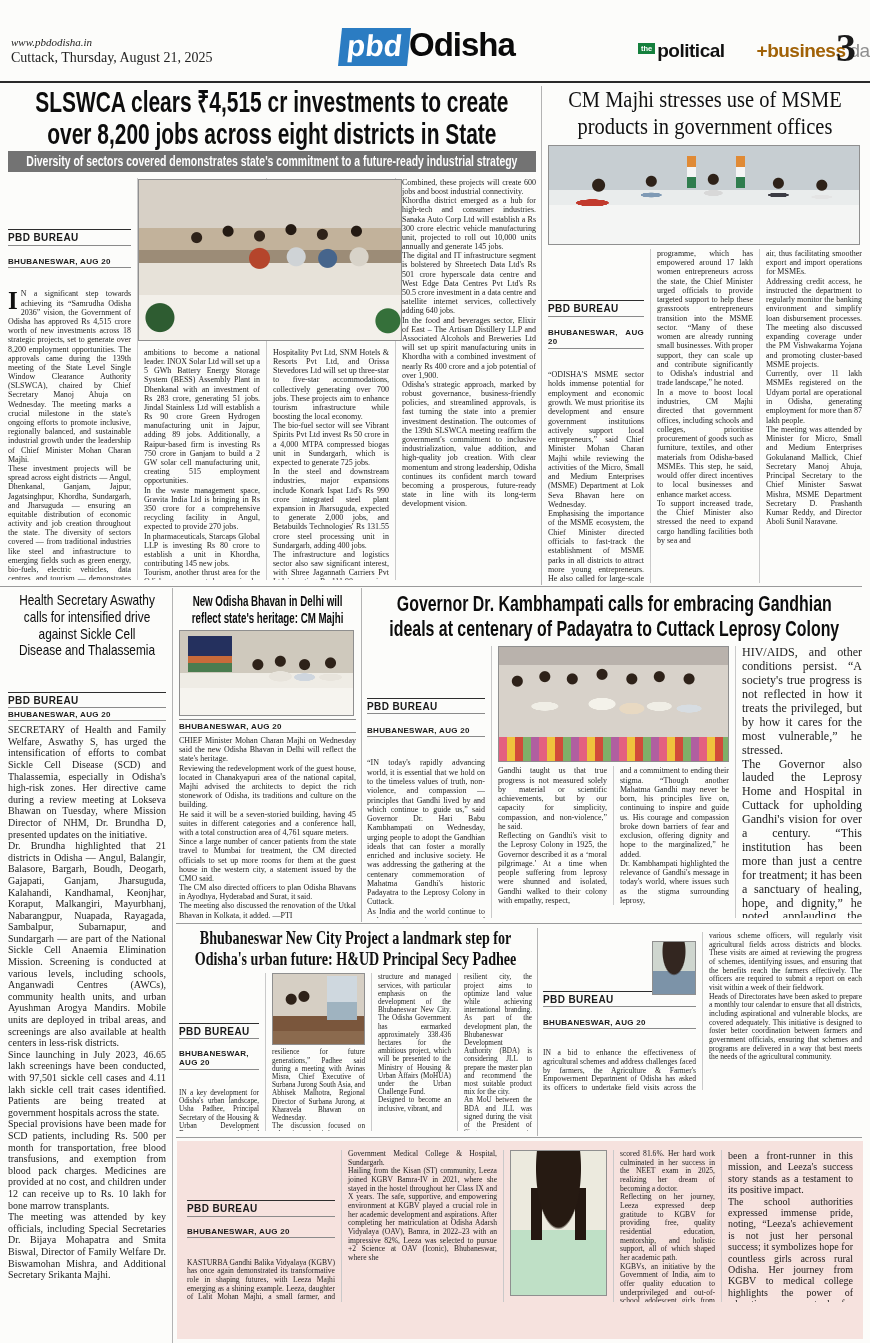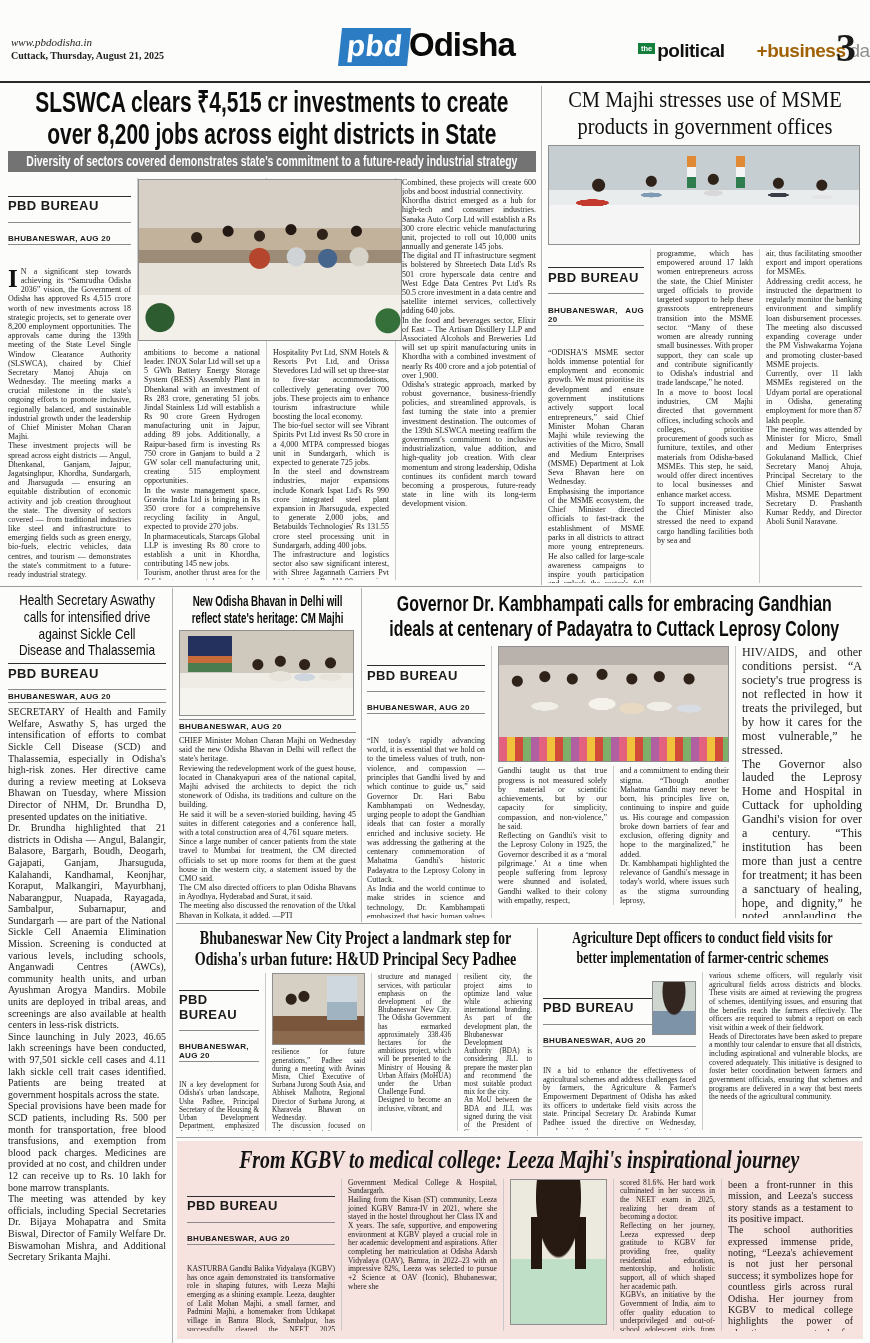--- a/index.html
+++ b/index.html
@@ -12,36 +12,36 @@
 
   .hl       { font-family:"Liberation Sans",sans-serif; font-weight:bold; color:#0d0d0d;
               text-align:center; white-space:pre-line; }
   .hl-serif { font-family:"Liberation Serif",serif; font-weight:bold; color:#101010;
               text-align:center; white-space:pre-line; }
 
   .bt { text-align:justify; white-space:pre-line; color:#1b1b1b; }
 
   .byline { font-family:"Liberation Sans",sans-serif; margin-bottom:3px; }
   .bureau-line { border-top:1.5px solid #2e2e2e; border-bottom:1px solid #8a8a8a;
-                 font-weight:bold; font-size:13px; letter-spacing:.4px; padding:2px 0 8px; }
+                 font-weight:bold; font-size:10px; letter-spacing:.4px; padding:2px 0 1px;margin-top:33px; }
   .date-line   { border-bottom:1px solid #8a8a8a; font-weight:bold; font-size:8px;
                  letter-spacing:.3px; padding:2px 0 1px; }
 
   .cols { display:flex; align-items:stretch; }
   .c    { min-width:0; }
   .c + .c { border-left:1px solid #c9c9c9; margin-left:6px; padding-left:6px; }
 
   .ph { border:1px solid #8f8f8f; }
 
   .vline { position:absolute; width:1px; background:#b3b3b3; }
   .hline { position:absolute; height:1px; background:#9a9a9a; }
 
   
   .mast-web  { font-style:italic; font-size:11px; color:#222; }
-  .mast-date { font-size:10px; color:#222; margin-top:2px;font-weight:bold; }
+  .mast-date { font-size:14px; color:#222; margin-top:2px; }
   .logo-pbd  { display:inline-block; background:#2b7cc2; color:#fff;
                font:bold 30px "Liberation Sans",sans-serif; padding:1px 7px 3px;
                transform:skewX(-6deg); }
   .logo-od   { font:bold 33px "Liberation Sans",sans-serif; color:#0a0a0a; letter-spacing:-1px; }
   .b-the   { background:#15803d; color:#fff; font:bold 7.5px "Liberation Sans",sans-serif;
              padding:1px 3px; display:inline-block; margin-right:2px; vertical-align:6px; }
   .b-pol   { font:bold 19px "Liberation Sans",sans-serif; color:#111; letter-spacing:-.5px; }
   .b-bus   { font:bold 19px "Liberation Sans",sans-serif; color:#a16207; letter-spacing:-.5px;margin-left:32px; }
   .b-daily { font:19px "Liberation Sans",sans-serif; color:#8f8f8f; letter-spacing:-.5px; }
   .pageno  { font:bold 40px "Liberation Serif",serif; color:#1a1a1a; }
@@ -299,44 +299,37 @@
     </div>
     <div class="c bt" style="flex:0 0 80px;font-size:7.2px;line-height:1.14;">structure and managed services, with particular emphasis on the development of the Bhubaneswar New City. The Odisha Government has earmarked approximately 338.436 hectares for the ambitious project, which will be presented to the Ministry of Housing &amp; Urban Affairs (MoHUA) under the Urban Challenge Fund.
 Designed to become an inclusive, vibrant, and</div>
     <div class="c bt" style="flex:1;font-size:7.2px;line-height:1.14;">resilient city, the project aims to optimize land value while achieving international branding. As part of the development plan, the Bhubaneswar Development Authority (BDA) is considering JLL to prepare the master plan and recommend the most suitable product mix for the city.
 An MoU between the BDA and JLL was signed during the visit of the President of Singapore to Bhubaneswar, marking a significant step toward turning this vision into reality.</div>
   </div>
 </div>
 <div class="vline" style="left:537px;top:928px;height:208px;"></div>
 
 <div class="sec" style="left:543px;top:928px;width:319px;height:206px;">
-  <div style="overflow:hidden;">
-    <div class="hl-serif cx" style="width:448px;transform:scaleX(.712);font-size:17px;line-height:1.18;">Agriculture Dept officers to conduct field visits for
-better implementation of farmer-centric schemes</div>
-  </div>
   <div class="cols" style="margin-top:4px;height:158px;overflow:hidden;">
     <div class="c bt" style="flex:1;font-size:7.6px;line-height:1.14;">
       <div class="ph ph-agri" style="float:right;width:44px;height:54px;margin:0 0 3px 4px;"></div>
       <div class="byline">
         <div class="bureau-line">PBD BUREAU</div>
         <div class="date-line">BHUBANESWAR, AUG 20</div>
       </div>
       <span>IN a bid to enhance the effectiveness of agricultural schemes and address challenges faced by farmers, the Agriculture &amp; Farmer's Empowerment Department of Odisha has asked its officers to undertake field visits across the state. Principal Secretary Dr. Arabinda Kumar Padhee issued the directive on Wednesday, emphasizing the importance of direct interaction with farmers and assessing ground-level challenges for more people-oriented implementation of government programs.
 As per the new instructions, senior officials, including the Director, Additional Director, Joint Director, and</span>
     </div>
     <div class="c bt" style="flex:1;font-size:7.6px;line-height:1.14;">various scheme officers, will regularly visit agricultural fields across districts and blocks. These visits are aimed at reviewing the progress of schemes, identifying issues, and ensuring that the benefits reach the farmers effectively. The officers are required to submit a report on each visit within a week of their fieldwork.
 Heads of Directorates have been asked to prepare a monthly tour calendar to ensure that all districts, including aspirational and vulnerable blocks, are covered adequately. This initiative is designed to foster better coordination between farmers and government officials, ensuring that schemes and programs are delivered in a way that best meets the needs of the agricultural community.</div>
   </div>
 </div>
 <div class="hline" style="left:176px;top:1137px;width:686px;"></div>
 
 <div class="sec kgbv-box" style="left:177px;top:1141px;width:686px;height:198px;">
-  <div style="overflow:hidden;">
-    <div class="kgbv-hl cx" style="width:838px;transform:scaleX(.793);font-size:25px;line-height:1.15;">From KGBV to medical college: Leeza Majhi's inspirational journey</div>
-  </div>
   <div class="cols" style="margin-top:4px;height:152px;overflow:hidden;">
     <div class="c bt" style="flex:0 0 148px;font-size:7.6px;line-height:1.14;">
       <div class="byline">
         <div class="bureau-line">PBD BUREAU</div>
         <div class="date-line">BHUBANESWAR, AUG 20</div>
       </div>
       <span>KASTURBA Gandhi Balika Vidyalaya (KGBV) has once again demonstrated its transformative role in shaping futures, with Leeza Majhi emerging as a shining example. Leeza, daughter of Lalit Mohan Majhi, a small farmer, and Padmini Majhi, a homemaker from Uchkapat village in Bamra Block, Sambalpur, has successfully cleared the NEET 2025 examination and secured a seat in the MBBS program at</span>
     </div>
     <div class="c bt" style="flex:0 0 156px;font-size:7.6px;line-height:1.14;">Government Medical College &amp; Hospital, Sundargarh.
 Hailing from the Kisan (ST) community, Leeza joined KGBV Bamra-IV in 2021, where she stayed in the hostel throughout her Class IX and X years. The safe, supportive, and empowering environment at KGBV played a crucial role in her academic development and aspirations. After completing her matriculation at Odisha Adarsh Vidyalaya (OAV), Bamra, in 2022–23 with an impressive 82%, Leeza was selected to pursue +2 Science at OAV (Iconic), Bhubaneswar, where she</div>

